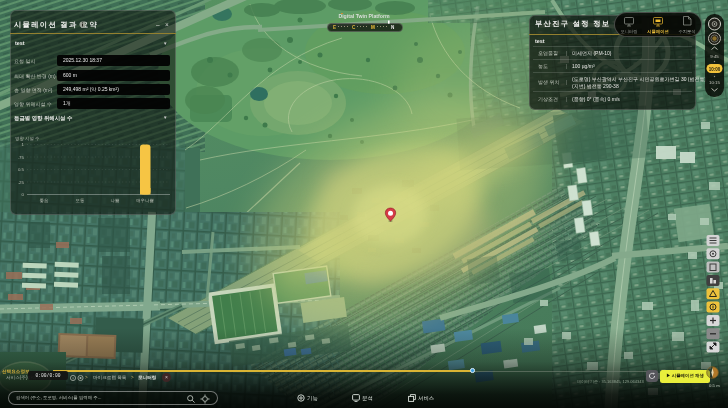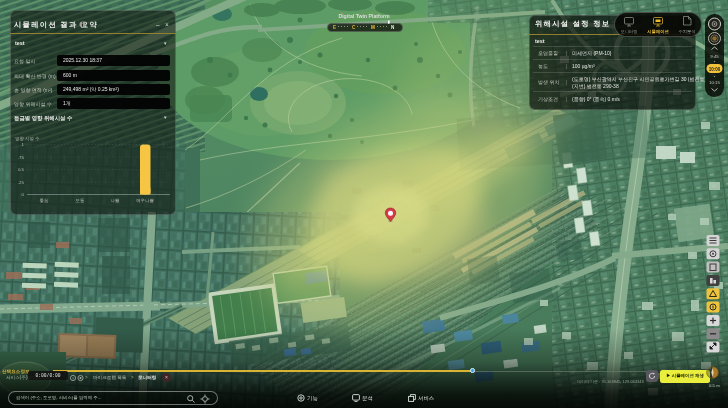--- a/index.html
+++ b/index.html
@@ -420,21 +420,21 @@
  <rect x="130" y="60" width="10.5" height="6.5" fill="#f6c544"></rect>
  <g font-size="4.4" fill="#b9beb5" text-anchor="middle" font-family="Liberation Sans">
   <text x="34" y="74">좋음</text>
       <text x="70" y="74">보통</text>
       <text x="105" y="74">나쁨</text>
       <text x="135" y="74">매우나쁨</text>
  </g>
 </svg>
 
 <div class="panel" style="left:529px;top:15px;width:167px;height:95px;background:rgba(8,10,6,0.68)"></div>
-<div class="ttl" style="left:535px;top:19px">위해시설 설정 정보</div>
+<div class="ttl" style="left:535px;top:19px">부산진구 설정 정보</div>
 <div class="gold" style="left:529px;top:34px;width:167px"></div>
 <div class="tx" style="left:535px;top:38px;font-size:5.4px;font-weight:bold;color:#efefec">test</div>
 <div class="abs" style="left:533px;top:45.5px;width:159px;height:0.5px;background:rgba(255,255,255,0.14)"></div>
 <div class="lbl" style="left:538px;top:49.5px">오염물질</div>
 <div class="tx" style="left:566px;top:49.5px;font-size:5px;color:#8a8f86">|</div>
 <div class="tx" style="left:572px;top:49.5px;font-size:5px;color:#e6e6e3">미세먼지 (PM-10)</div>
 <div class="abs" style="left:533px;top:58.5px;width:159px;height:0.5px;background:rgba(255,255,255,0.14)"></div>
 <div class="lbl" style="left:538px;top:63px">농도</div>
 <div class="tx" style="left:566px;top:63px;font-size:5px;color:#8a8f86">|</div>
 <div class="tx" style="left:572px;top:63px;font-size:5px;color:#e6e6e3">100 µg/m³</div>

